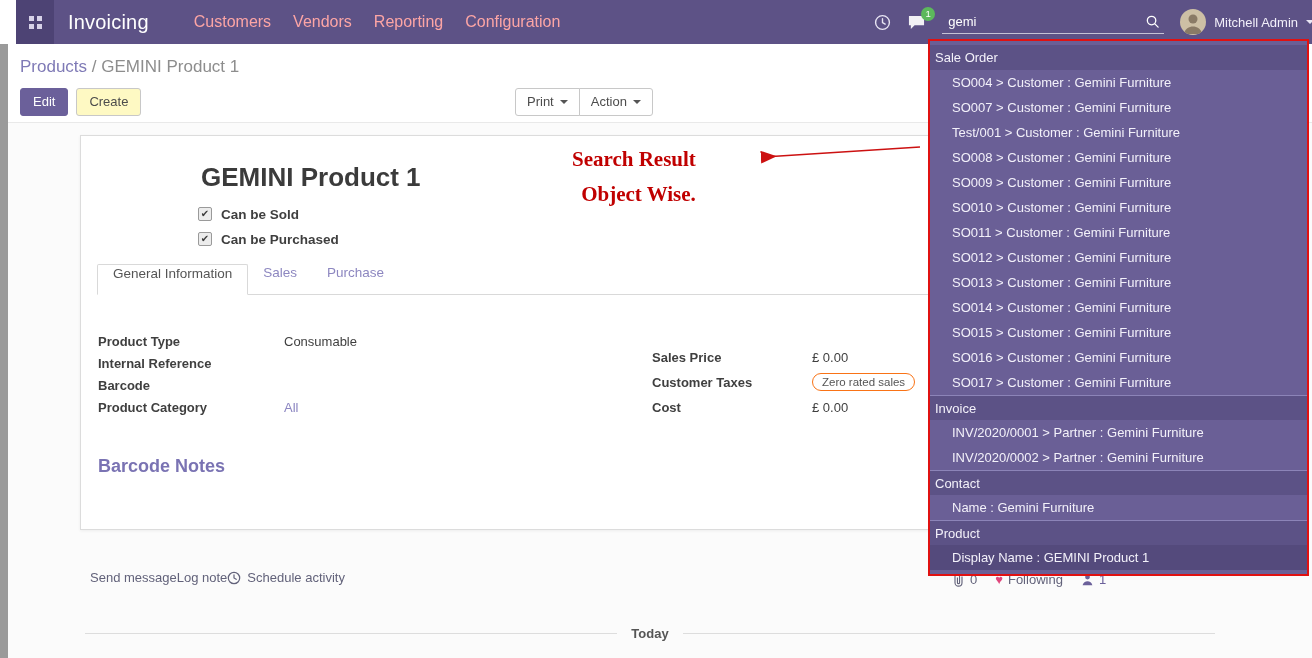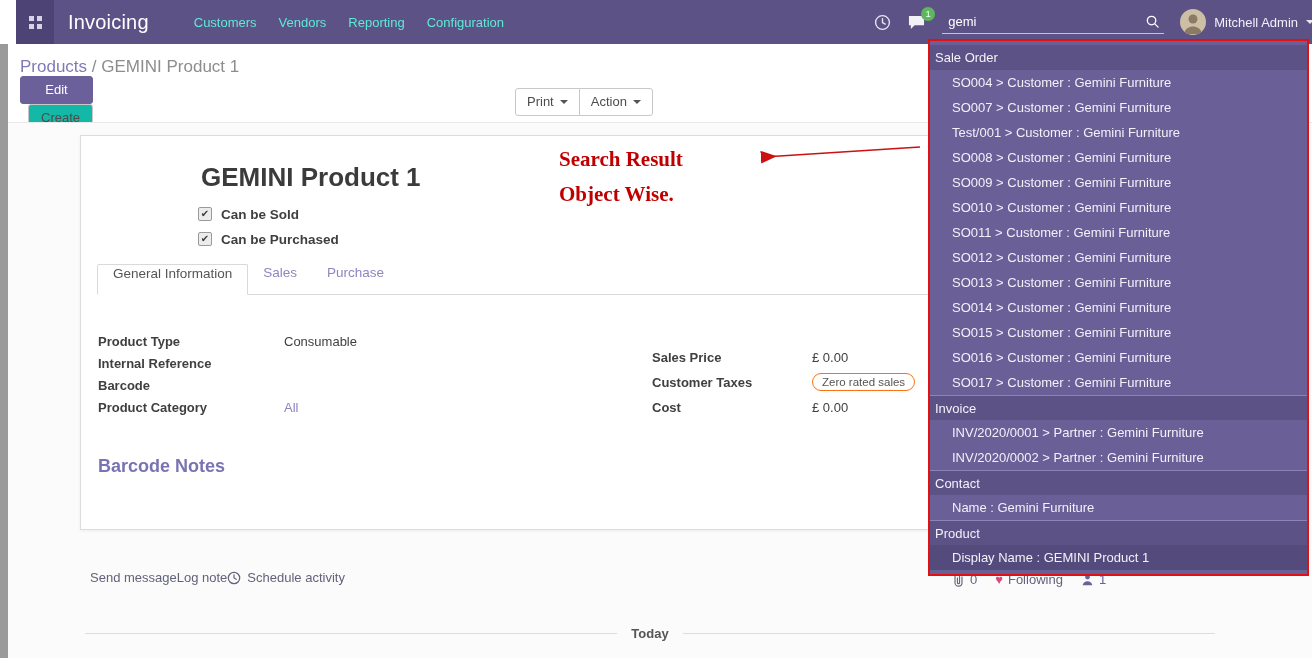--- a/index.html
+++ b/index.html
@@ -12,21 +12,21 @@
   
   .navbar {
     position:absolute; top:0; left:16px; width:1312px; height:44px;
     background:#5d5286; color:#fff; display:flex; align-items:center; z-index:30;
   }
   .apps-btn { width:38px; height:44px; background:#4d4374; display:flex; align-items:center; justify-content:center; cursor:pointer; flex:0 0 auto; }
   .apps-icon { display:grid; grid-template-columns:5px 5px; grid-gap:3px; }
   .apps-icon span { width:5px; height:5px; background:#d7d2e8; }
   .brand { font-size:20px; font-weight:500; margin:0 0 0 14px; letter-spacing:.2px; }
   .nav-menu { display:flex; margin-left:34px; }
-  .nav-menu .nav-item { padding:6px 11px; font-size:13px; color:#5eead4; cursor:pointer; }
+  .nav-menu .nav-item { padding:6px 11px; font-size:16px; color:#fca5a5; cursor:pointer; }
   .nav-right { margin-left:auto; display:flex; align-items:center; }
   .nav-icon-btn { position:relative; margin-right:16px; cursor:pointer; display:flex; align-items:center; }
   .msg-badge {
     position:absolute; top:-7px; right:-9px; min-width:14px; height:14px; border-radius:8px;
     background:#5cb85c; color:#fff; font-size:9.5px; line-height:14px; text-align:center; padding:0 3px;
   }
   .nav-search { position:relative; width:222px; margin-right:16px; }
   .nav-search input {
     width:100%; background:transparent; border:none; outline:none;
     border-bottom:1px solid rgba(255,255,255,.65); color:#fff; font-size:13px;
@@ -37,24 +37,24 @@
   .avatar { width:26px; height:26px; border-radius:50%; overflow:hidden; flex:0 0 auto; }
   .user-name { font-size:13px; margin:0 8px 0 8px; color:#f2effa; }
   .tri-down { width:0; height:0; border-left:4px solid transparent; border-right:4px solid transparent; border-top:4px solid currentColor; display:inline-block; }
   .navbar .tri-down { color:#e9e6f4; }
 
   
   .left-strip { position:absolute; top:44px; left:0; width:8px; height:614px; background:#9a9a9a; }
   .breadcrumb { position:absolute; top:57px; left:20px; font-size:17px; }
   .breadcrumb .bc-link { color:#7f7ab6; cursor:pointer; text-decoration:none; }
   .breadcrumb .bc-sep, .breadcrumb .bc-current { color:#8d8d8d; }
-  .btn-row { position:absolute; top:76px; left:20px; display:flex;flex-direction:column; }
+  .btn-row { position:absolute; top:88px; left:20px; display:flex; }
   .btn { font-size:13px; padding:5px 12px; border-radius:3px; cursor:pointer; line-height:16px; }
   .btn-primary { background:#6b609a; color:#fff; border:1px solid #6b609a; }
-  .btn-default { background:#14b8a6; color:#4c4c4c; border:1px solid #c8c8c8; margin-left:8px; }
+  .btn-default { background:#fef9c3; color:#4c4c4c; border:1px solid #c8c8c8; margin-left:8px; }
   .print-group { position:absolute; top:88px; left:515px; display:flex; }
   .btn-group-btn {
     background:#fff; color:#4c4c4c; border:1px solid #c8c8c8; font-size:13px;
     padding:5px 11px; cursor:pointer; display:flex; align-items:center; gap:6px; line-height:16px;
   }
   .btn-group-btn:first-child { border-radius:3px 0 0 3px; }
   .btn-group-btn:last-child { border-radius:0 3px 3px 0; margin-left:-1px; }
   .btn-group-btn .tri-down { color:#555; }
 
   
@@ -109,21 +109,21 @@
   }
   .sd-header {
     height:25px; line-height:25px; padding-left:5px; color:#f3f1fa;
     background:#5c5286; border-top:1px solid #8c84b8; white-space:nowrap;
   }
   .sd-header:first-child { border-top:none; }
   .sd-item { height:25px; line-height:25px; padding-left:22px; color:#f3f1fa; cursor:pointer; white-space:nowrap; }
   .sd-item.selected { background:#544a7c; }
 
   
-  .annotation { position:absolute; left:559px; top:148px; z-index:40; font-family:"Liberation Serif", serif; font-size:21px; font-weight:600; color:#c00000; line-height:22px; }
+  .annotation { position:absolute; left:572px; top:148px; z-index:40; font-family:"Liberation Serif", serif; font-size:21px; font-weight:600; color:#c00000; line-height:22px;text-align:right; }
   .annotation div + div { margin-top:13px; }
   .arrow-svg { position:absolute; left:752px; top:136px; z-index:40; }
 </style>
 </head>
 <body>
 
 <header class="navbar">
   <div class="apps-btn">
     <span class="apps-icon">
         <span></span>

